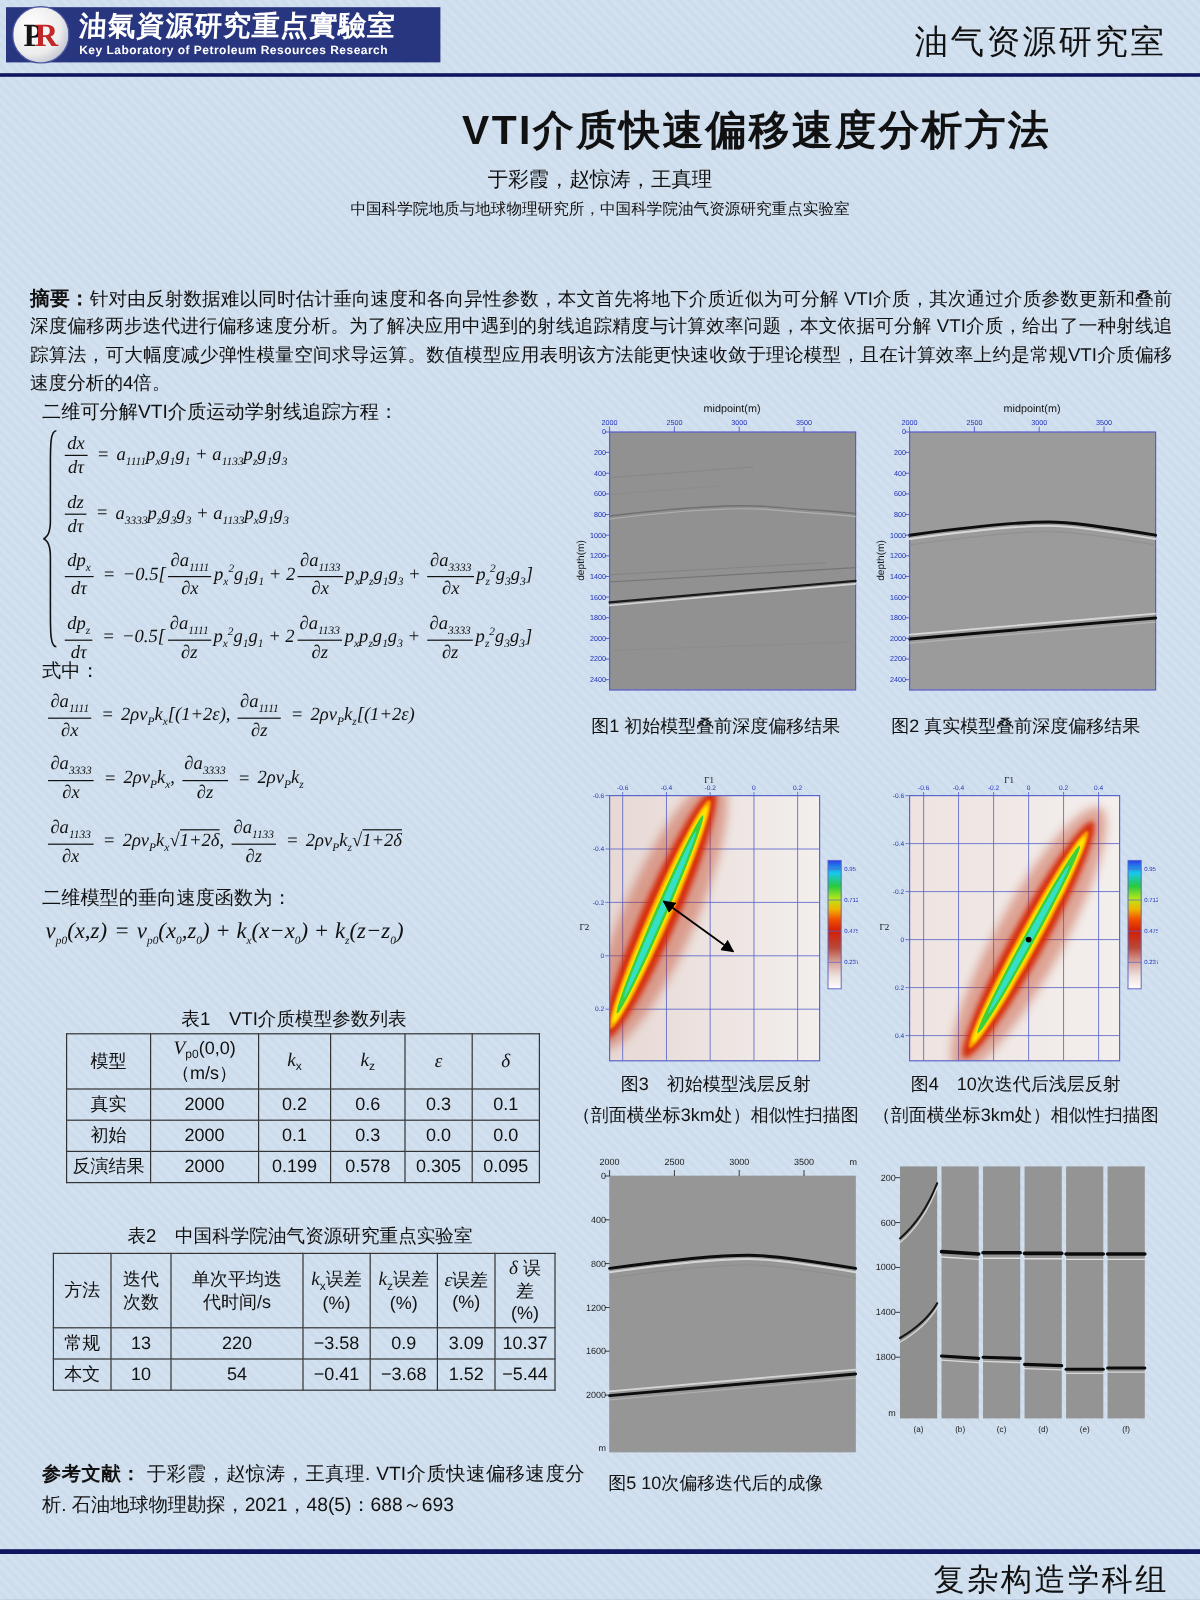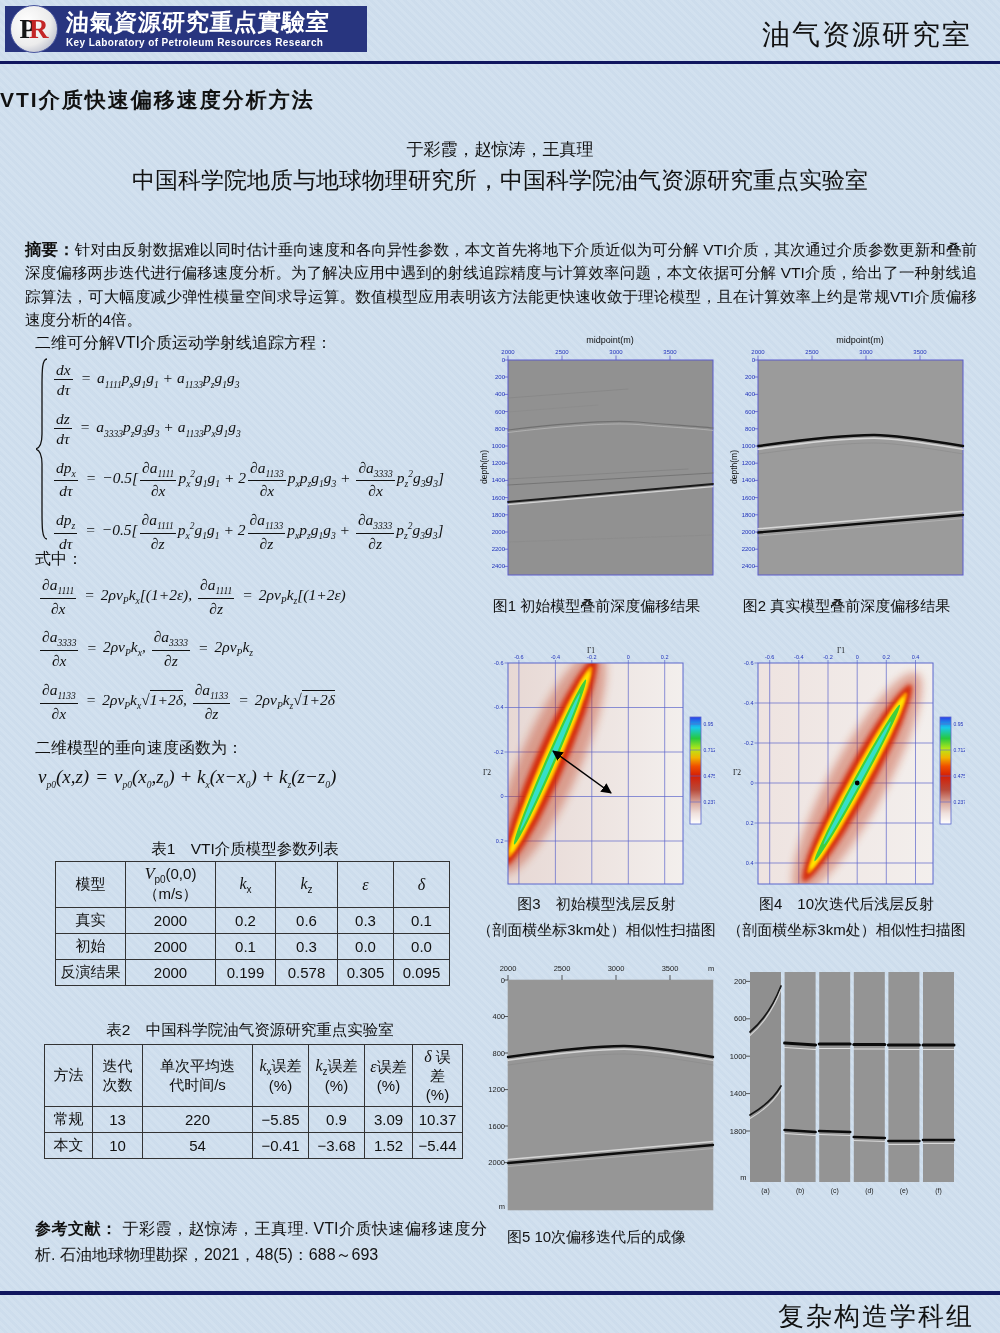--- a/index.html
+++ b/index.html
@@ -16,23 +16,23 @@
   .logo-pr .p{color:#151515;}
   .logo-pr .r{color:#c42727;}
   .logo-text{margin-left:8px;color:#fff;min-width:0;}
   .logo-cn{font-family:"DejaVu Serif",serif;font-size:23px;font-weight:bold;letter-spacing:1px;line-height:1.05;white-space:nowrap;transform:skewX(-3deg);}
   .logo-en{font-size:10px;font-weight:bold;letter-spacing:.4px;margin-top:3px;white-space:nowrap;}
   .dept{right:28px;top:16px;font-size:28px;letter-spacing:2px;}
   .hr-top{left:0;top:61px;width:1000px;height:3px;background:#10165e;}
   .hr-bottom{left:0;top:1291px;width:1000px;height:4px;background:#10165e;}
   .footer-text{right:26px;top:1299px;font-size:26px;letter-spacing:2px;}
   
-  .title{left:0;top:86px;width:876px;text-align:left;font-size:21px;font-weight:bold;letter-spacing:2px;}
+  .title{left:0;top:86px;width:876px;text-align:right;font-size:34px;font-weight:bold;letter-spacing:2px;}
   .authors{left:0;top:138px;width:1000px;text-align:center;font-size:17px;}
-  .affil{left:0;top:165px;width:1000px;text-align:center;font-size:23px;}
+  .affil{left:0;top:165px;width:1000px;text-align:center;font-size:13px;}
   .abstract{left:25px;top:221px;width:952px;font-size:15.5px;line-height:1.5;text-align:justify;}
   .abstract b{font-size:16.5px;}
   .sec-heading{font-size:16px;}
   
   .eq{font-family:"Liberation Serif",serif;font-style:italic;font-size:15.5px;color:#101010;}
   .eq sub{font-size:9.5px;}
   .eq sup{font-size:9.5px;}
   .eqline{margin:9px 0;white-space:nowrap;}
   .f{display:inline-flex;flex-direction:column;text-align:center;vertical-align:middle;margin:0 2px;line-height:1.25;}
   .f>span{display:block;padding:0 2px;}
@@ -213,21 +213,21 @@
           <th><i>k</i><sub>z</sub>误差<br>(%)</th>
           <th><i>ε</i>误差<br>(%)</th>
           <th><i>δ</i> 误差<br>(%)</th>
         </tr>
       </thead>
     <tbody>
         <tr>
           <td>常规</td>
           <td>13</td>
           <td>220</td>
-          <td>−5.85</td>
+          <td>−3.58</td>
           <td>0.9</td>
           <td>3.09</td>
           <td>10.37</td>
         </tr>
         <tr>
           <td>本文</td>
           <td>10</td>
           <td>54</td>
           <td>−0.41</td>
           <td>−3.68</td>

